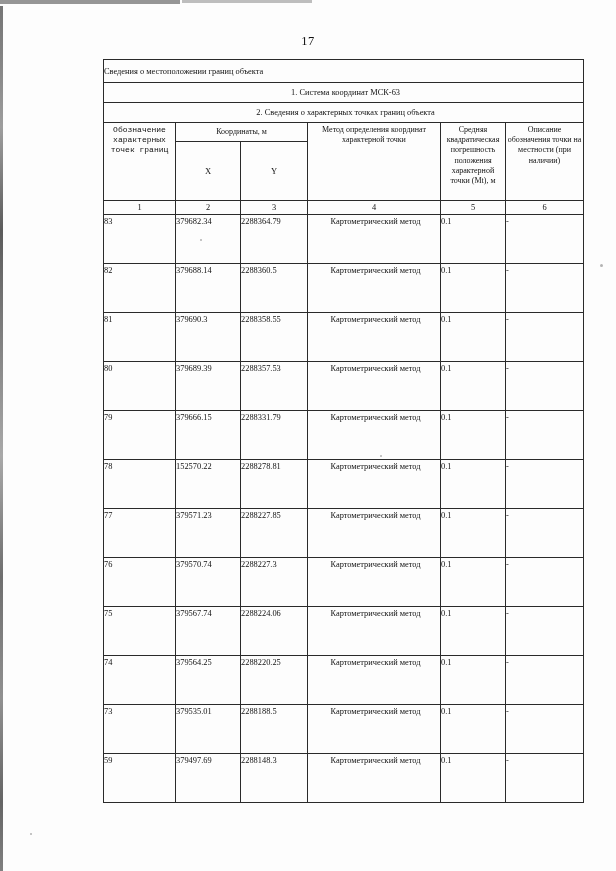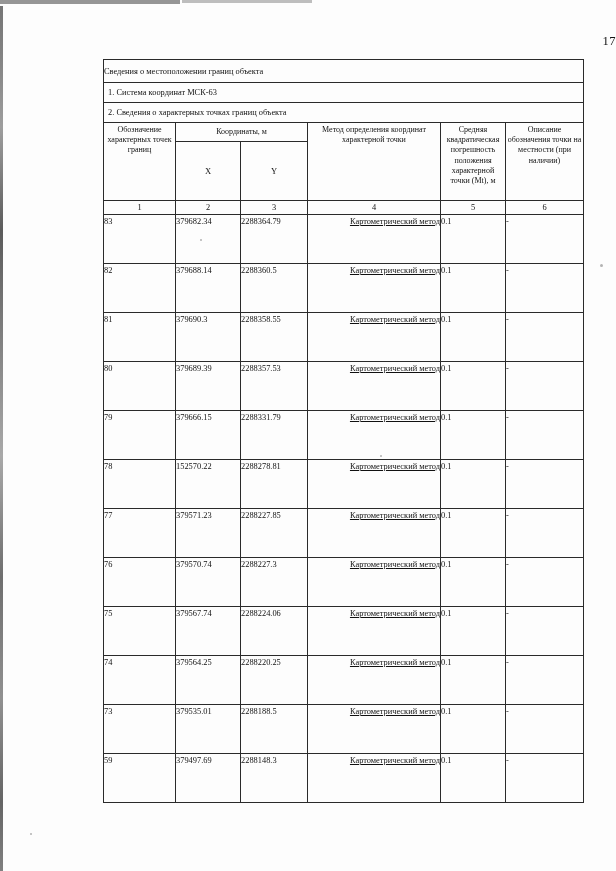--- a/index.html
+++ b/index.html
@@ -62,21 +62,21 @@
     background: #9a9a9a;
     border-radius: 50%;
     opacity: .75;
   }
 
   .page-number {
     position: absolute;
     top: 34px;
     left: 0;
     width: 616px;
-    text-align: right;
+    text-align: center;
     font-size: 12.5px;
     letter-spacing: .5px;
   }
 
   table.border-table {
     position: absolute;
     left: 103px;
     top: 59px;
     width: 480px;
     border-collapse: collapse;
@@ -93,21 +93,21 @@
   }
 
   .doc-title-cell {
     height: 22px;
     vertical-align: middle !important;
     font-size: 8.4px;
   }
 
   .section-cell {
     height: 19px;
-    text-align: left;
+    text-align: center;
     vertical-align: middle !important;
     padding-left: 4px !important;
     font-size: 8.4px;
     font-weight: bold;
   }
 
   .hdr {
     text-align: center;
     vertical-align: middle !important;
     font-size: 8px;
@@ -130,21 +130,21 @@
     font-size: 8.4px;
   }
 
   .data-row td {
     height: 46px;
     vertical-align: top !important;
     padding-top: 2px !important;
     font-size: 8.4px;
   }
   .c-center { }
-  .c-left   { text-align: right; padding-left: 3px !important; text-decoration: underline; }
+  .c-left   { text-align: center; padding-left: 3px !important; }
 </style>
 </head>
 <body>
 
 <div class="page">
 
   <div class="scan-edge-top"></div>
   <div class="scan-edge-top2"></div>
   <div class="scan-edge-left"></div>
 
@@ -169,21 +169,21 @@
         <td class="doc-title-cell" colspan="6">Сведения о местоположении границ объекта</td>
       </tr>
       <tr>
         <td class="section-cell" colspan="6">1. Система координат МСК-63</td>
       </tr>
       <tr>
         <td class="section-cell" colspan="6">2. Сведения о характерных точках границ объекта</td>
       </tr>
 
       <tr>
-        <td class="hdr hdr-top" rowspan="2" style="height:68px;">Обозначение характерных точек границ</td>
+        <td class="hdr hdr-top" rowspan="2" style="height:68px;font-family:Liberation Mono, monospace;">Обозначение характерных точек границ</td>
         <td class="hdr" colspan="2" style="height:14px;margin-top:13px;">Координаты, м</td>
         <td class="hdr hdr-top" rowspan="2">Метод определения координат характерной точки</td>
         <td class="hdr hdr-top" rowspan="2">Средняя квадратическая погрешность положения характерной точки (Mt), м</td>
         <td class="hdr hdr-top" rowspan="2">Описание обозначения точки на местности (при наличии)</td>
       </tr>
       <tr>
         <td class="hdr hdr-xy" style="height:54px;">X</td>
         <td class="hdr hdr-xy">Y</td>
       </tr>
 

